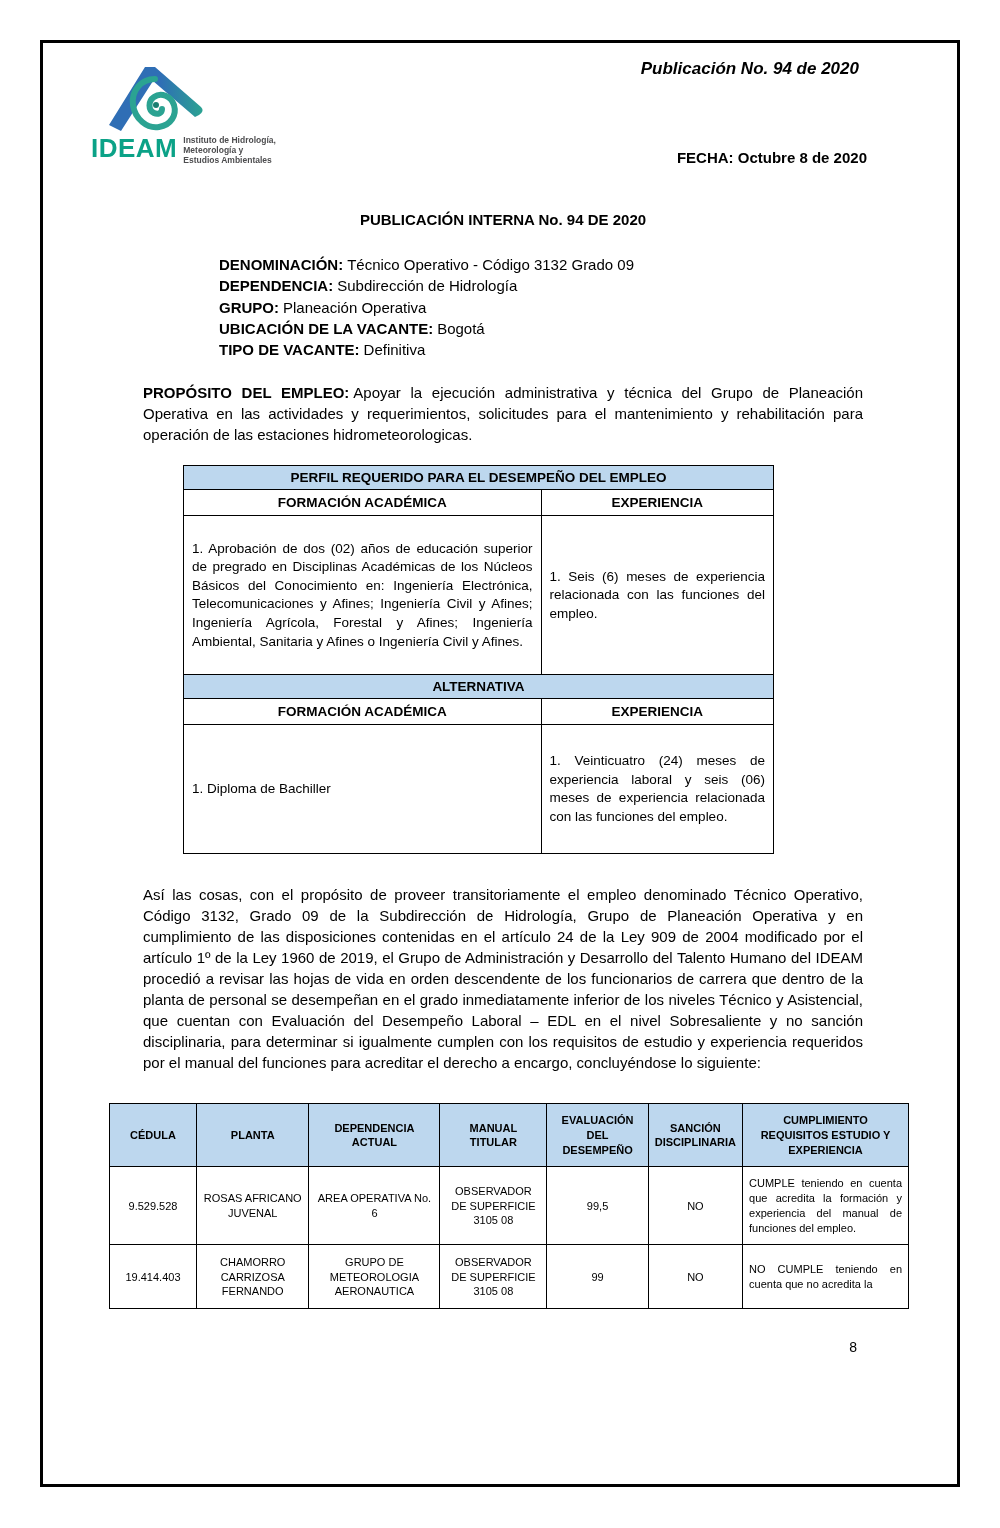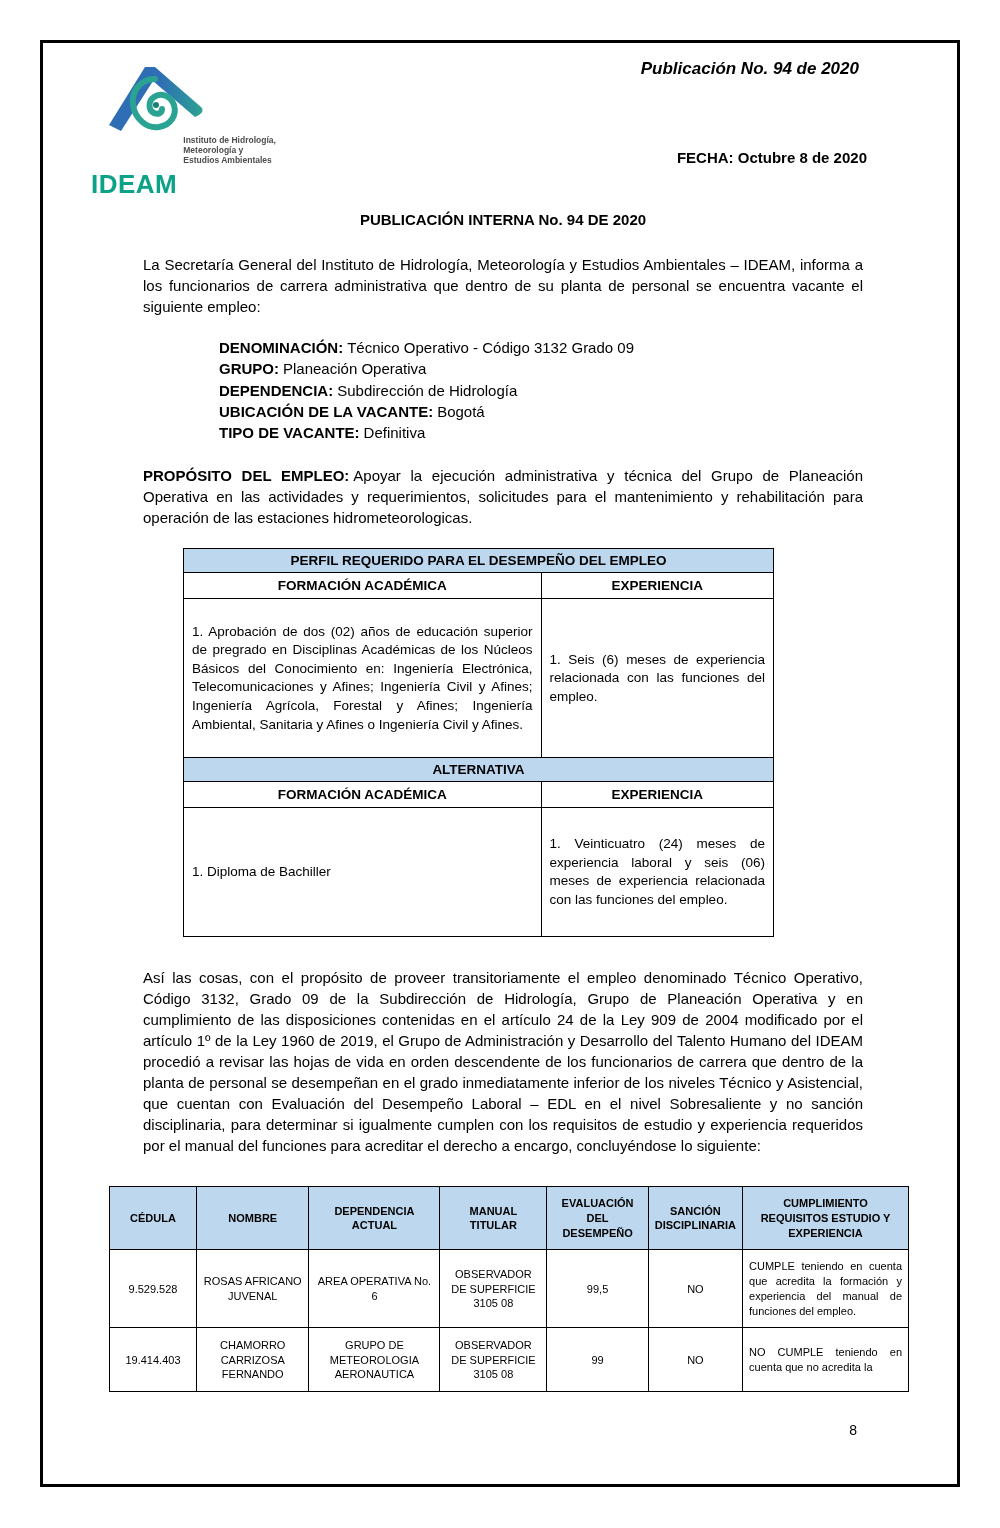--- a/index.html
+++ b/index.html
@@ -3,21 +3,21 @@
 <meta charset="utf-8">
 <style>
   html,body{margin:0;padding:0;background:#ffffff;}
   body{width:1000px;height:1528px;position:relative;font-family:"Liberation Sans",sans-serif;color:#000;}
   .page-border{position:absolute;left:40px;top:40px;width:914px;height:1441px;border:3px solid #000;background:#fff;}
 
   
   .logo{position:absolute;left:48px;top:16px;width:250px;}
   .logo-mark{display:block;margin-left:12px;}
   .logo-bottom{display:flex;align-items:flex-start;margin-top:-6px;}
-  .ideam{font-size:26px;font-weight:bold;color:#0ba287;letter-spacing:.5px;line-height:1;margin-top:36px;}
+  .ideam{font-size:26px;font-weight:bold;color:#0ba287;letter-spacing:.5px;line-height:1;}
   .logo-sub{margin-left:6px;font-size:8.5px;font-weight:bold;color:#4d4d4f;line-height:1.2;}
   .pub-ref{position:absolute;top:16px;right:98px;font-size:17px;font-style:italic;font-weight:600;}
   .fecha{position:absolute;top:106px;right:90px;font-size:15px;font-weight:bold;}
 
   
   .content{position:absolute;left:100px;top:168px;width:720px;}
   .title1{text-align:center;font-size:15px;font-weight:bold;margin:0 0 26px 0;}
   .title2{text-align:center;font-size:15px;font-weight:bold;margin:0 0 24px 0;padding:0 10px 10px 10px;border-bottom:2px solid #000;}
   p.just{font-size:15px;line-height:1.4;text-align:justify;margin:0 0 20px 0;}
   .bold-label{font-weight:bold;margin-right:4px;}
@@ -73,26 +73,25 @@
     </div>
   </div>
 
   <div class="pub-ref">Publicación No. 94 de 2020</div>
   <div class="fecha">FECHA: Octubre 8 de 2020</div>
 
   <div class="content">
 
     <div class="title1">PUBLICACIÓN INTERNA No. 94 DE 2020</div>
 
-    <p class="just">La Secretaría General del Instituto de Hidrología, Meteorología y Estudios Ambientales – IDEAM, informa a los funcionarios de carrera administrativa que dentro de su planta de personal se encuentra vacante el siguiente empleo:</p>
 
     <div class="vacancy">
       <div class="vacancy-row"><span class="bold-label">DENOMINACIÓN:</span><span>Técnico Operativo - Código 3132 Grado 09</span></div>
+      <div class="vacancy-row"><span class="bold-label">DEPENDENCIA:</span><span>Subdirección de Hidrología</span></div>
       <div class="vacancy-row"><span class="bold-label">GRUPO:</span><span>Planeación Operativa</span></div>
-      <div class="vacancy-row"><span class="bold-label">DEPENDENCIA:</span><span>Subdirección de Hidrología</span></div>
       <div class="vacancy-row"><span class="bold-label">UBICACIÓN DE LA VACANTE:</span><span>Bogotá</span></div>
       <div class="vacancy-row"><span class="bold-label">TIPO DE VACANTE:</span><span>Definitiva</span></div>
     </div>
 
     <p class="just"><span class="bold-label">PROPÓSITO DEL EMPLEO:</span><span>Apoyar la ejecución administrativa y técnica del Grupo de Planeación Operativa en las actividades y requerimientos, solicitudes para el mantenimiento y rehabilitación para operación de las estaciones hidrometeorologicas.</span></p>
 
     <table class="perfil outer">
       <colgroup>
           <col style="width:60.6%">
           <col style="width:39.4%">
@@ -131,21 +130,21 @@
           <col style="width:14.1%">
           <col style="width:16.4%">
           <col style="width:13.4%">
           <col style="width:12.7%">
           <col style="width:11.7%">
           <col style="width:20.8%">
       </colgroup>
       <tbody>
           <tr>
         <th>CÉDULA</th>
-        <th>NOMBRE</th>
+        <th>PLANTA</th>
         <th>DEPENDENCIA ACTUAL</th>
         <th>MANUAL TITULAR</th>
         <th>EVALUACIÓN DEL DESEMPEÑO</th>
         <th>SANCIÓN DISCIPLINARIA</th>
         <th>CUMPLIMIENTO REQUISITOS ESTUDIO Y EXPERIENCIA</th>
       </tr>
       <tr class="r1">
         <td>9.529.528</td>
         <td>ROSAS AFRICANO JUVENAL</td>
         <td>AREA OPERATIVA No. 6</td>

